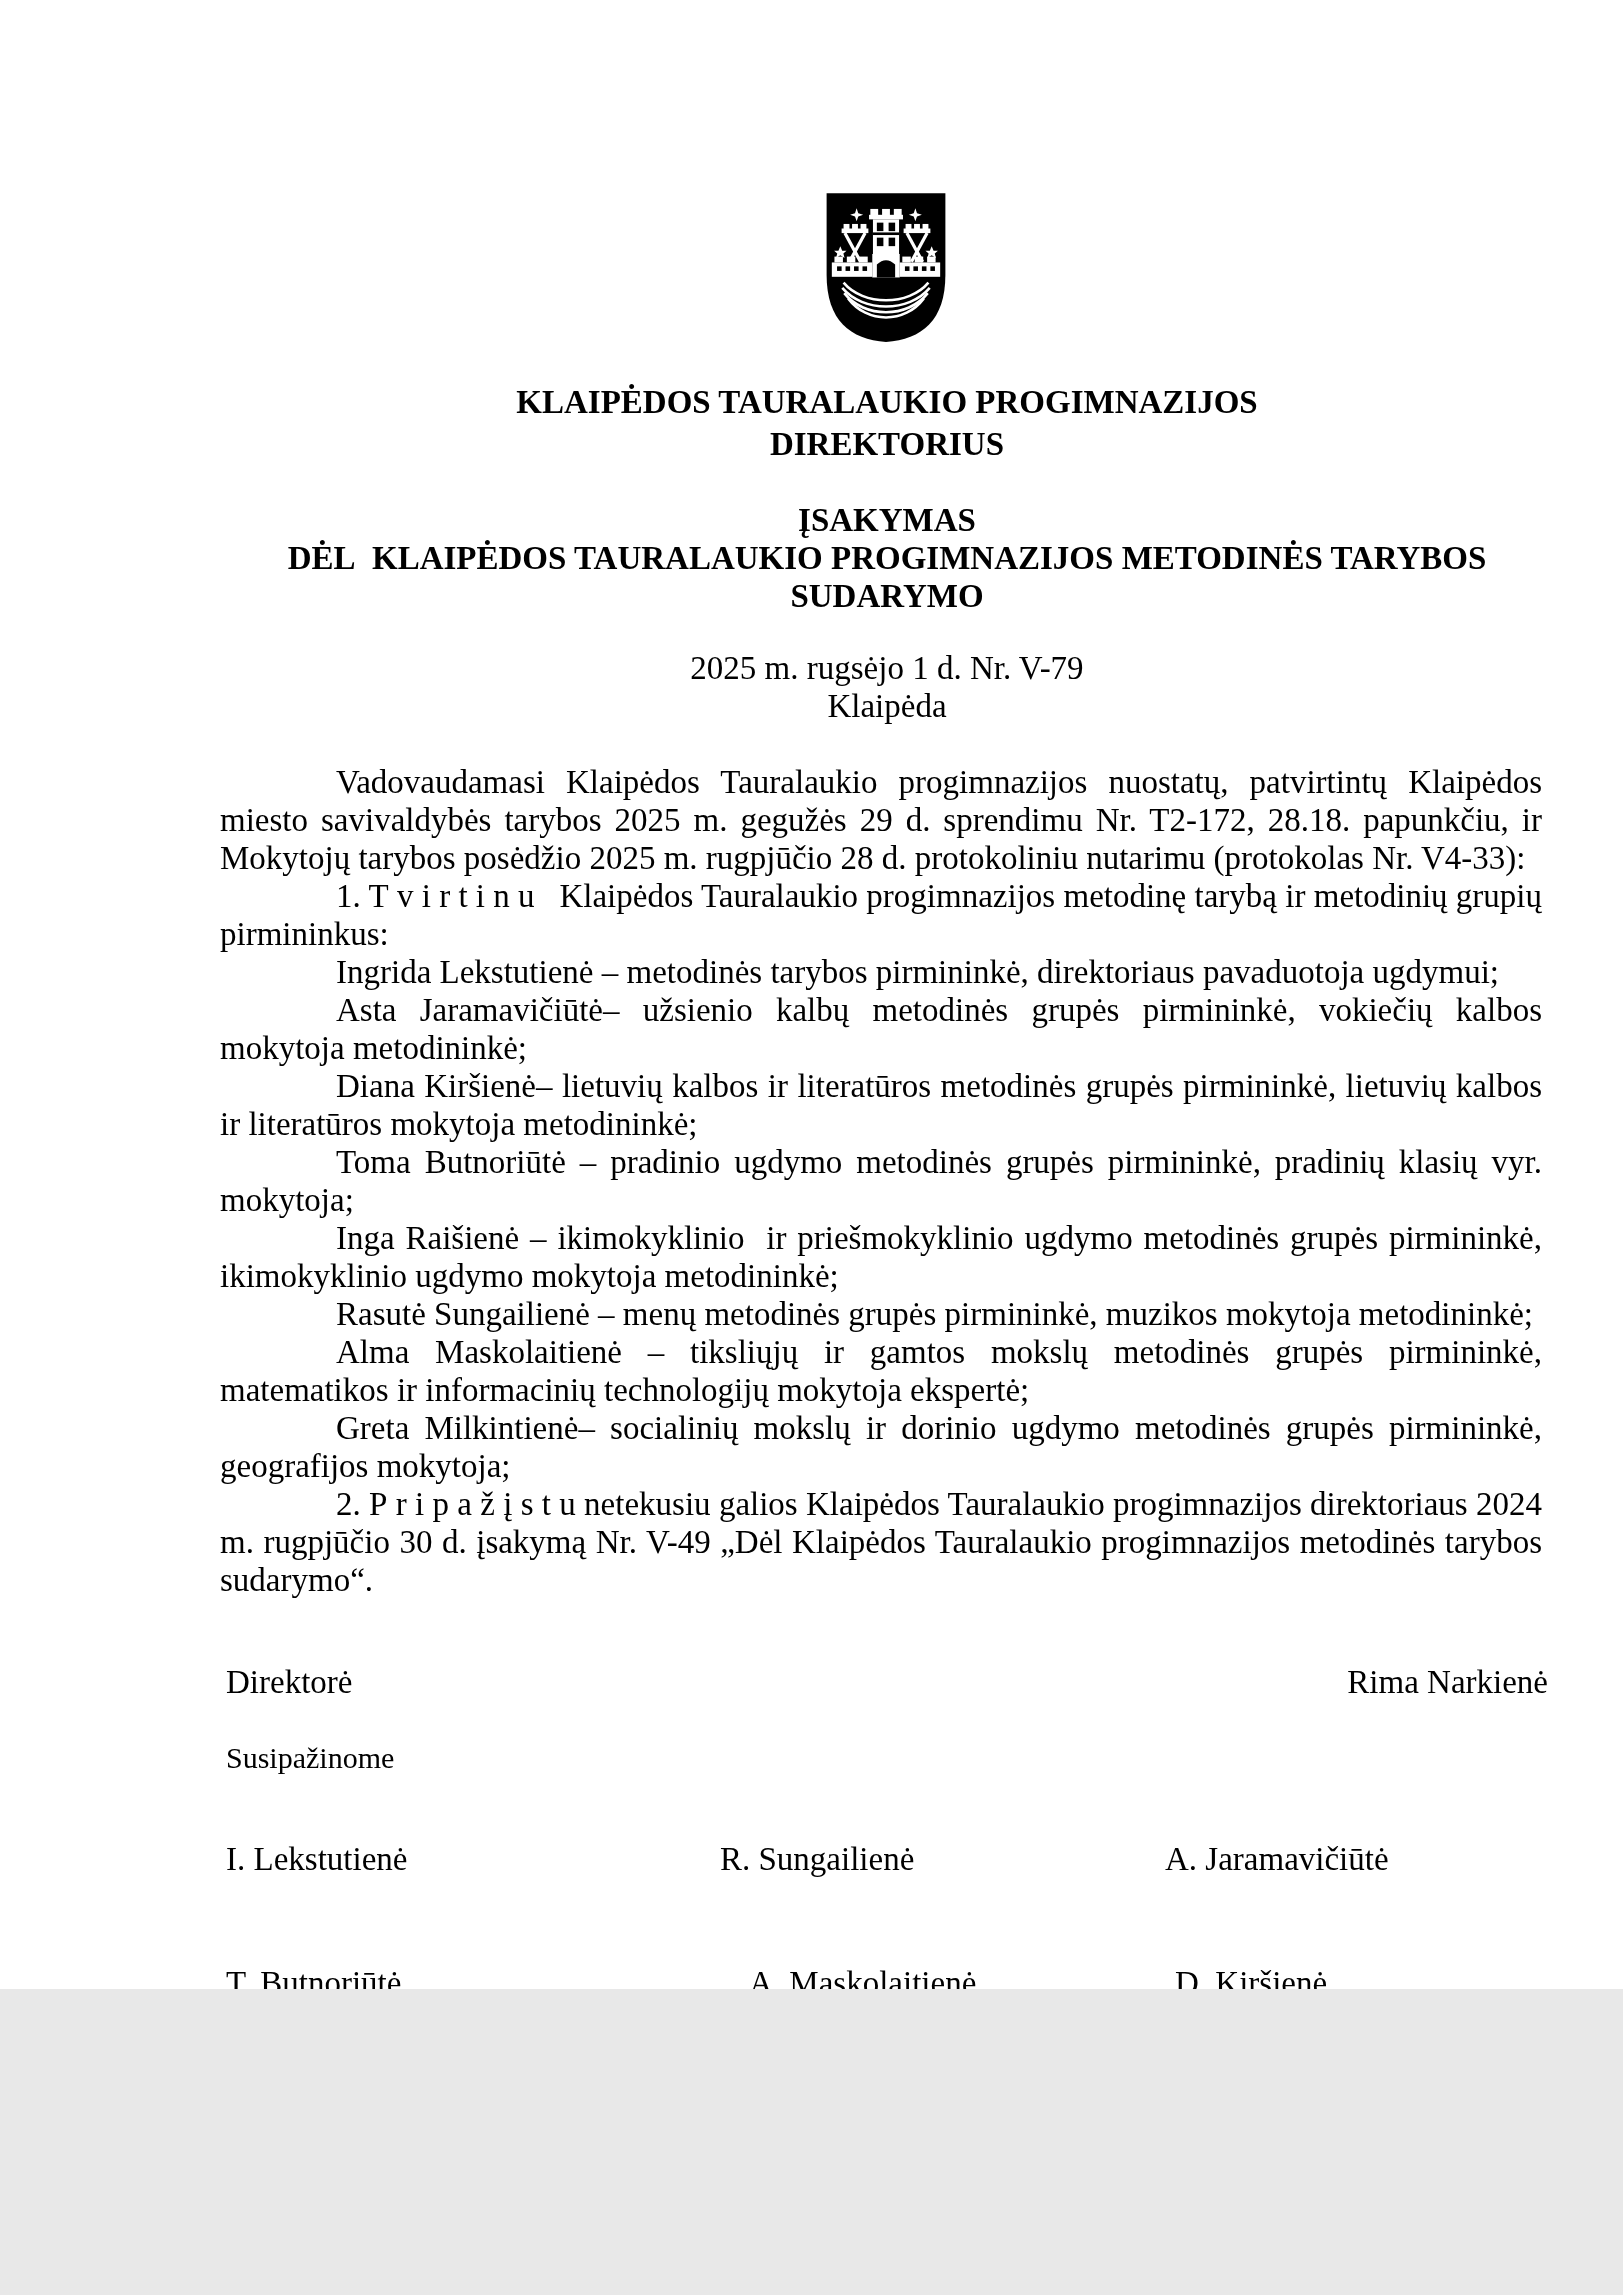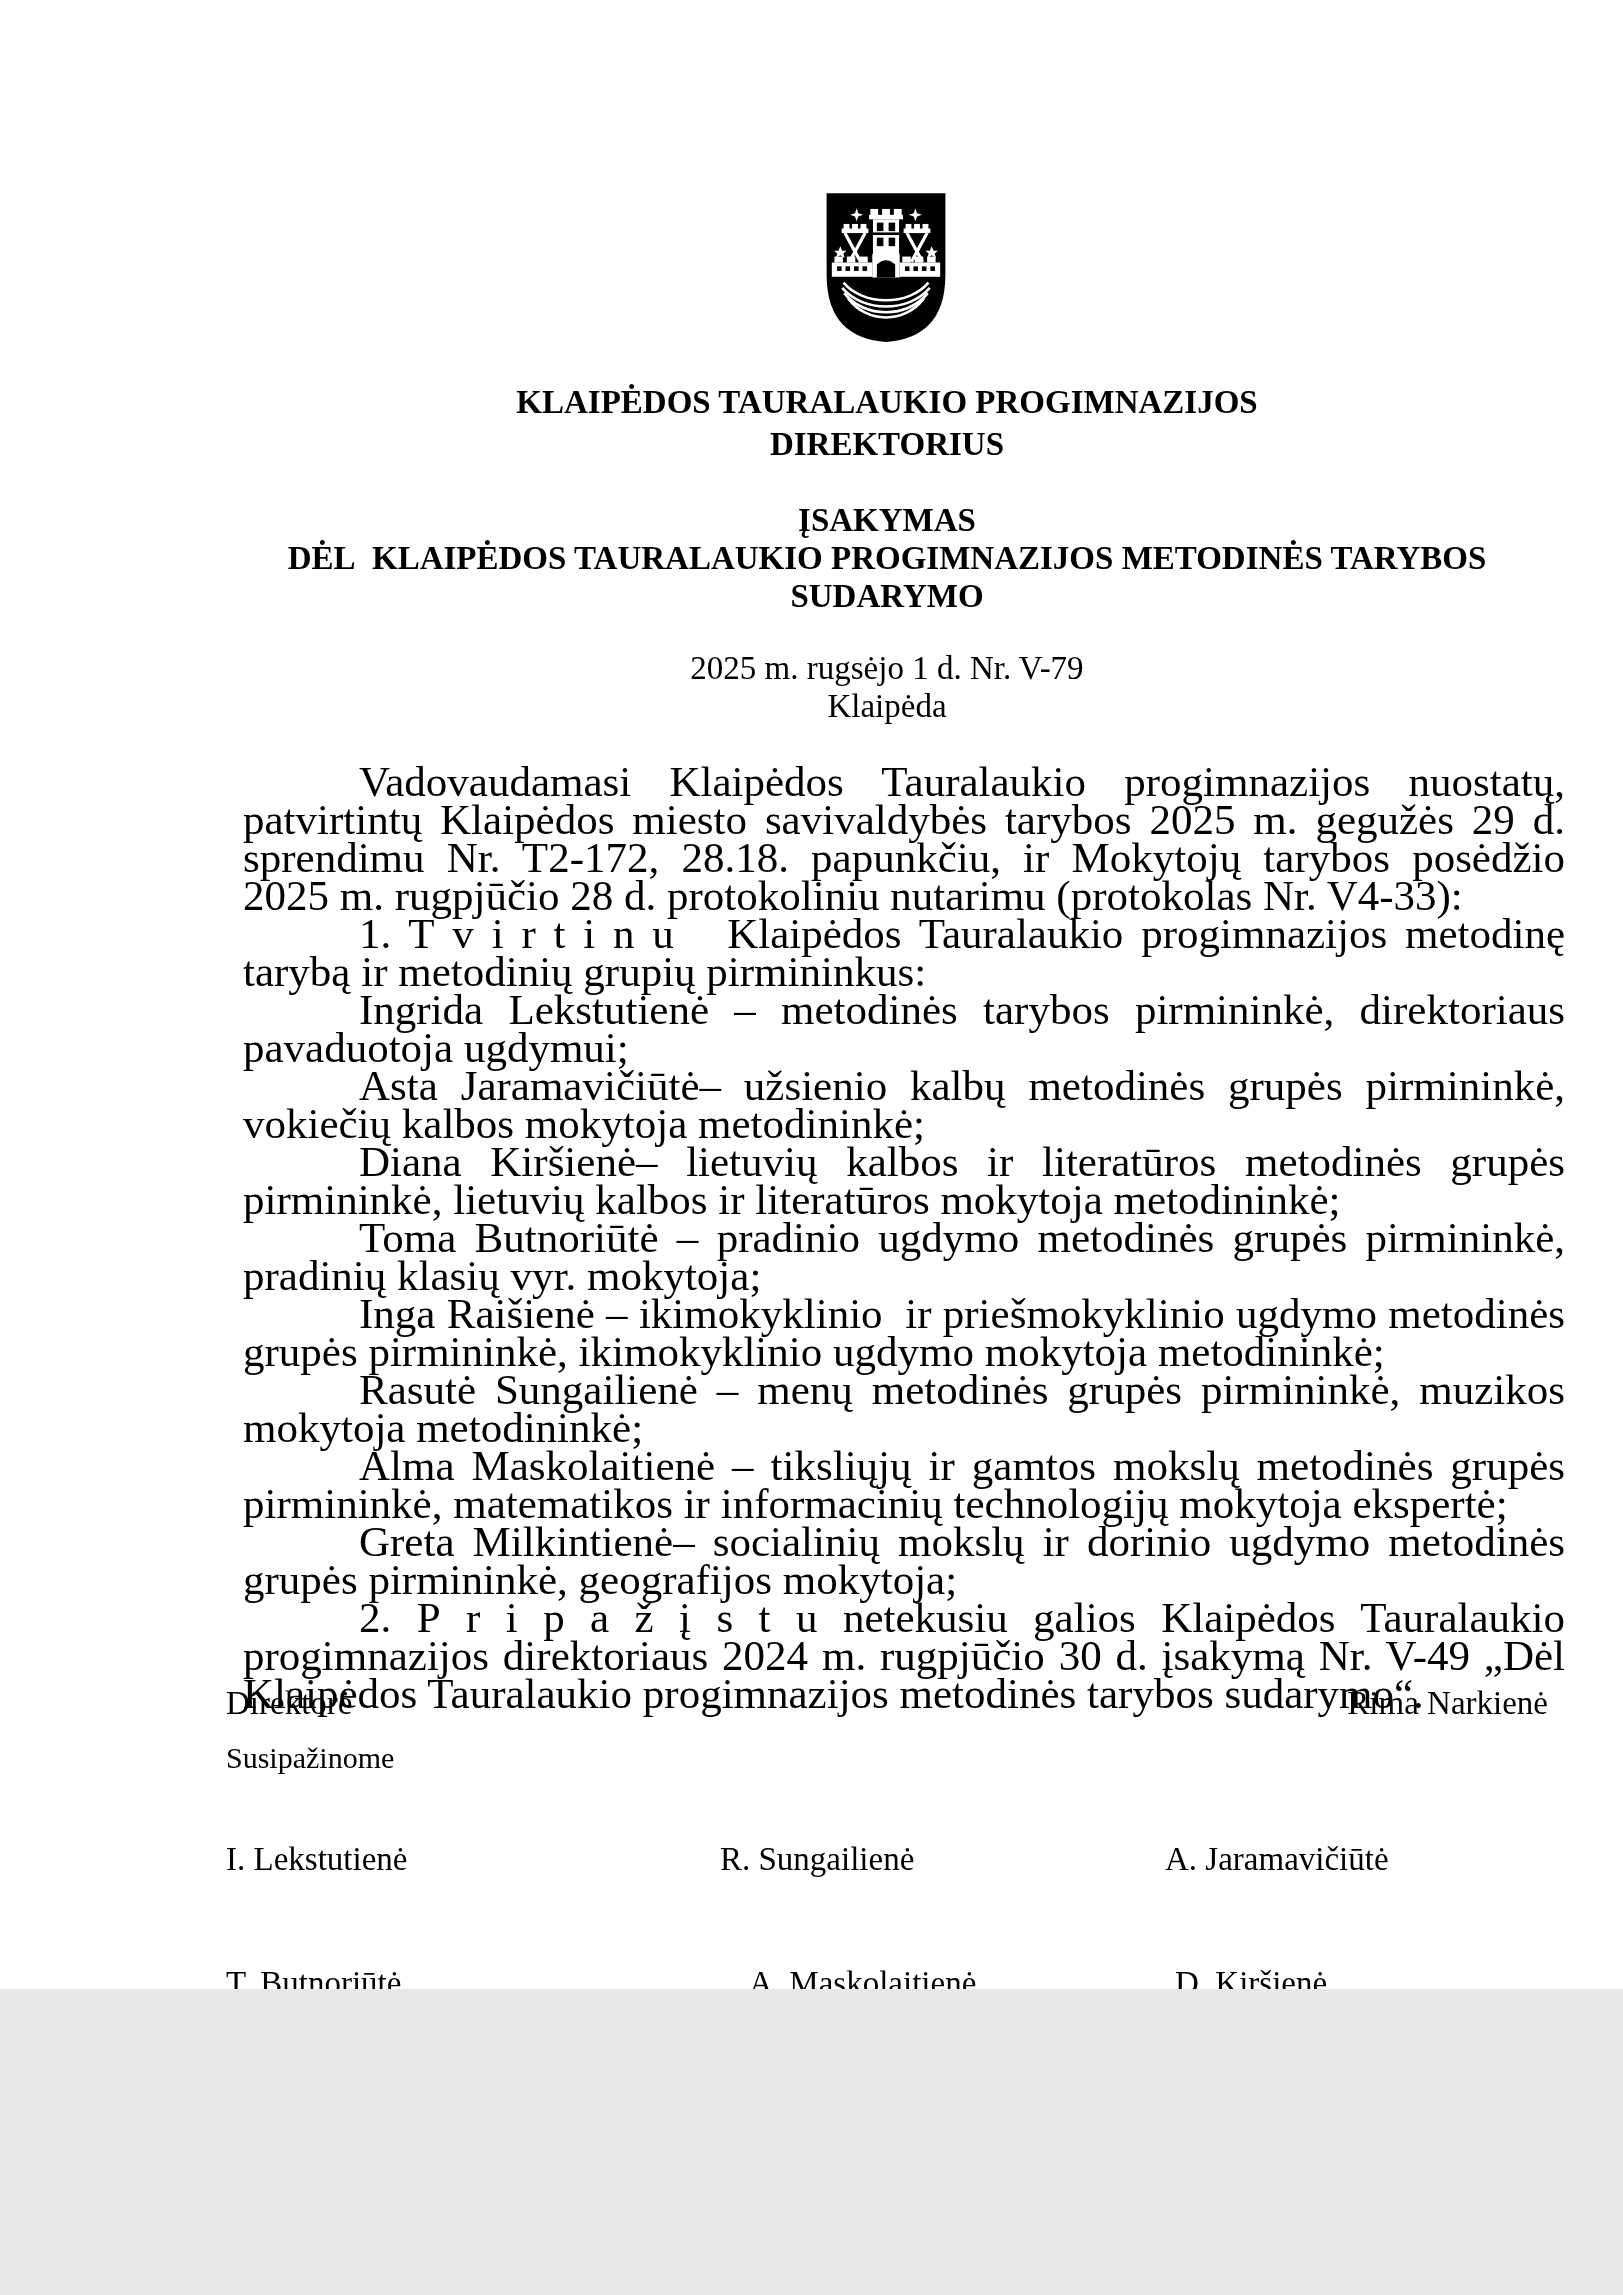--- a/index.html
+++ b/index.html
@@ -18,28 +18,28 @@
   }
   .order-title{
     position:absolute;left:226px;top:501px;width:1322px;
     text-align:center;font-weight:bold;font-size:33px;line-height:38px;
   }
   .dateline{
     position:absolute;left:226px;top:649px;width:1322px;
     text-align:center;font-size:33px;line-height:38px;
   }
   .body-text{
-    position:absolute;left:243px;top:763px;width:1322px;
-    font-size:43px;line-height:38px;text-align:justify;
+    position:absolute;left:220px;top:763px;width:1322px;
+    font-size:33px;line-height:38px;text-align:justify;
   }
   .body-text p{margin:0;text-indent:116px;}
   .signoff{
     position:absolute;left:226px;top:1663px;width:1322px;
     font-size:33px;line-height:38px;
-    display:flex;justify-content:space-between;margin-top:21px;
+    display:flex;justify-content:space-between;
   }
   .ack-label{
     position:absolute;left:226px;top:1739px;width:1322px;
     font-size:30px;line-height:38px;
   }
   .sig-row{
     position:absolute;left:226px;width:1322px;height:39px;
     font-size:33px;line-height:38px;
   }
   .sig-row .sig{position:absolute;top:0;white-space:nowrap;}

